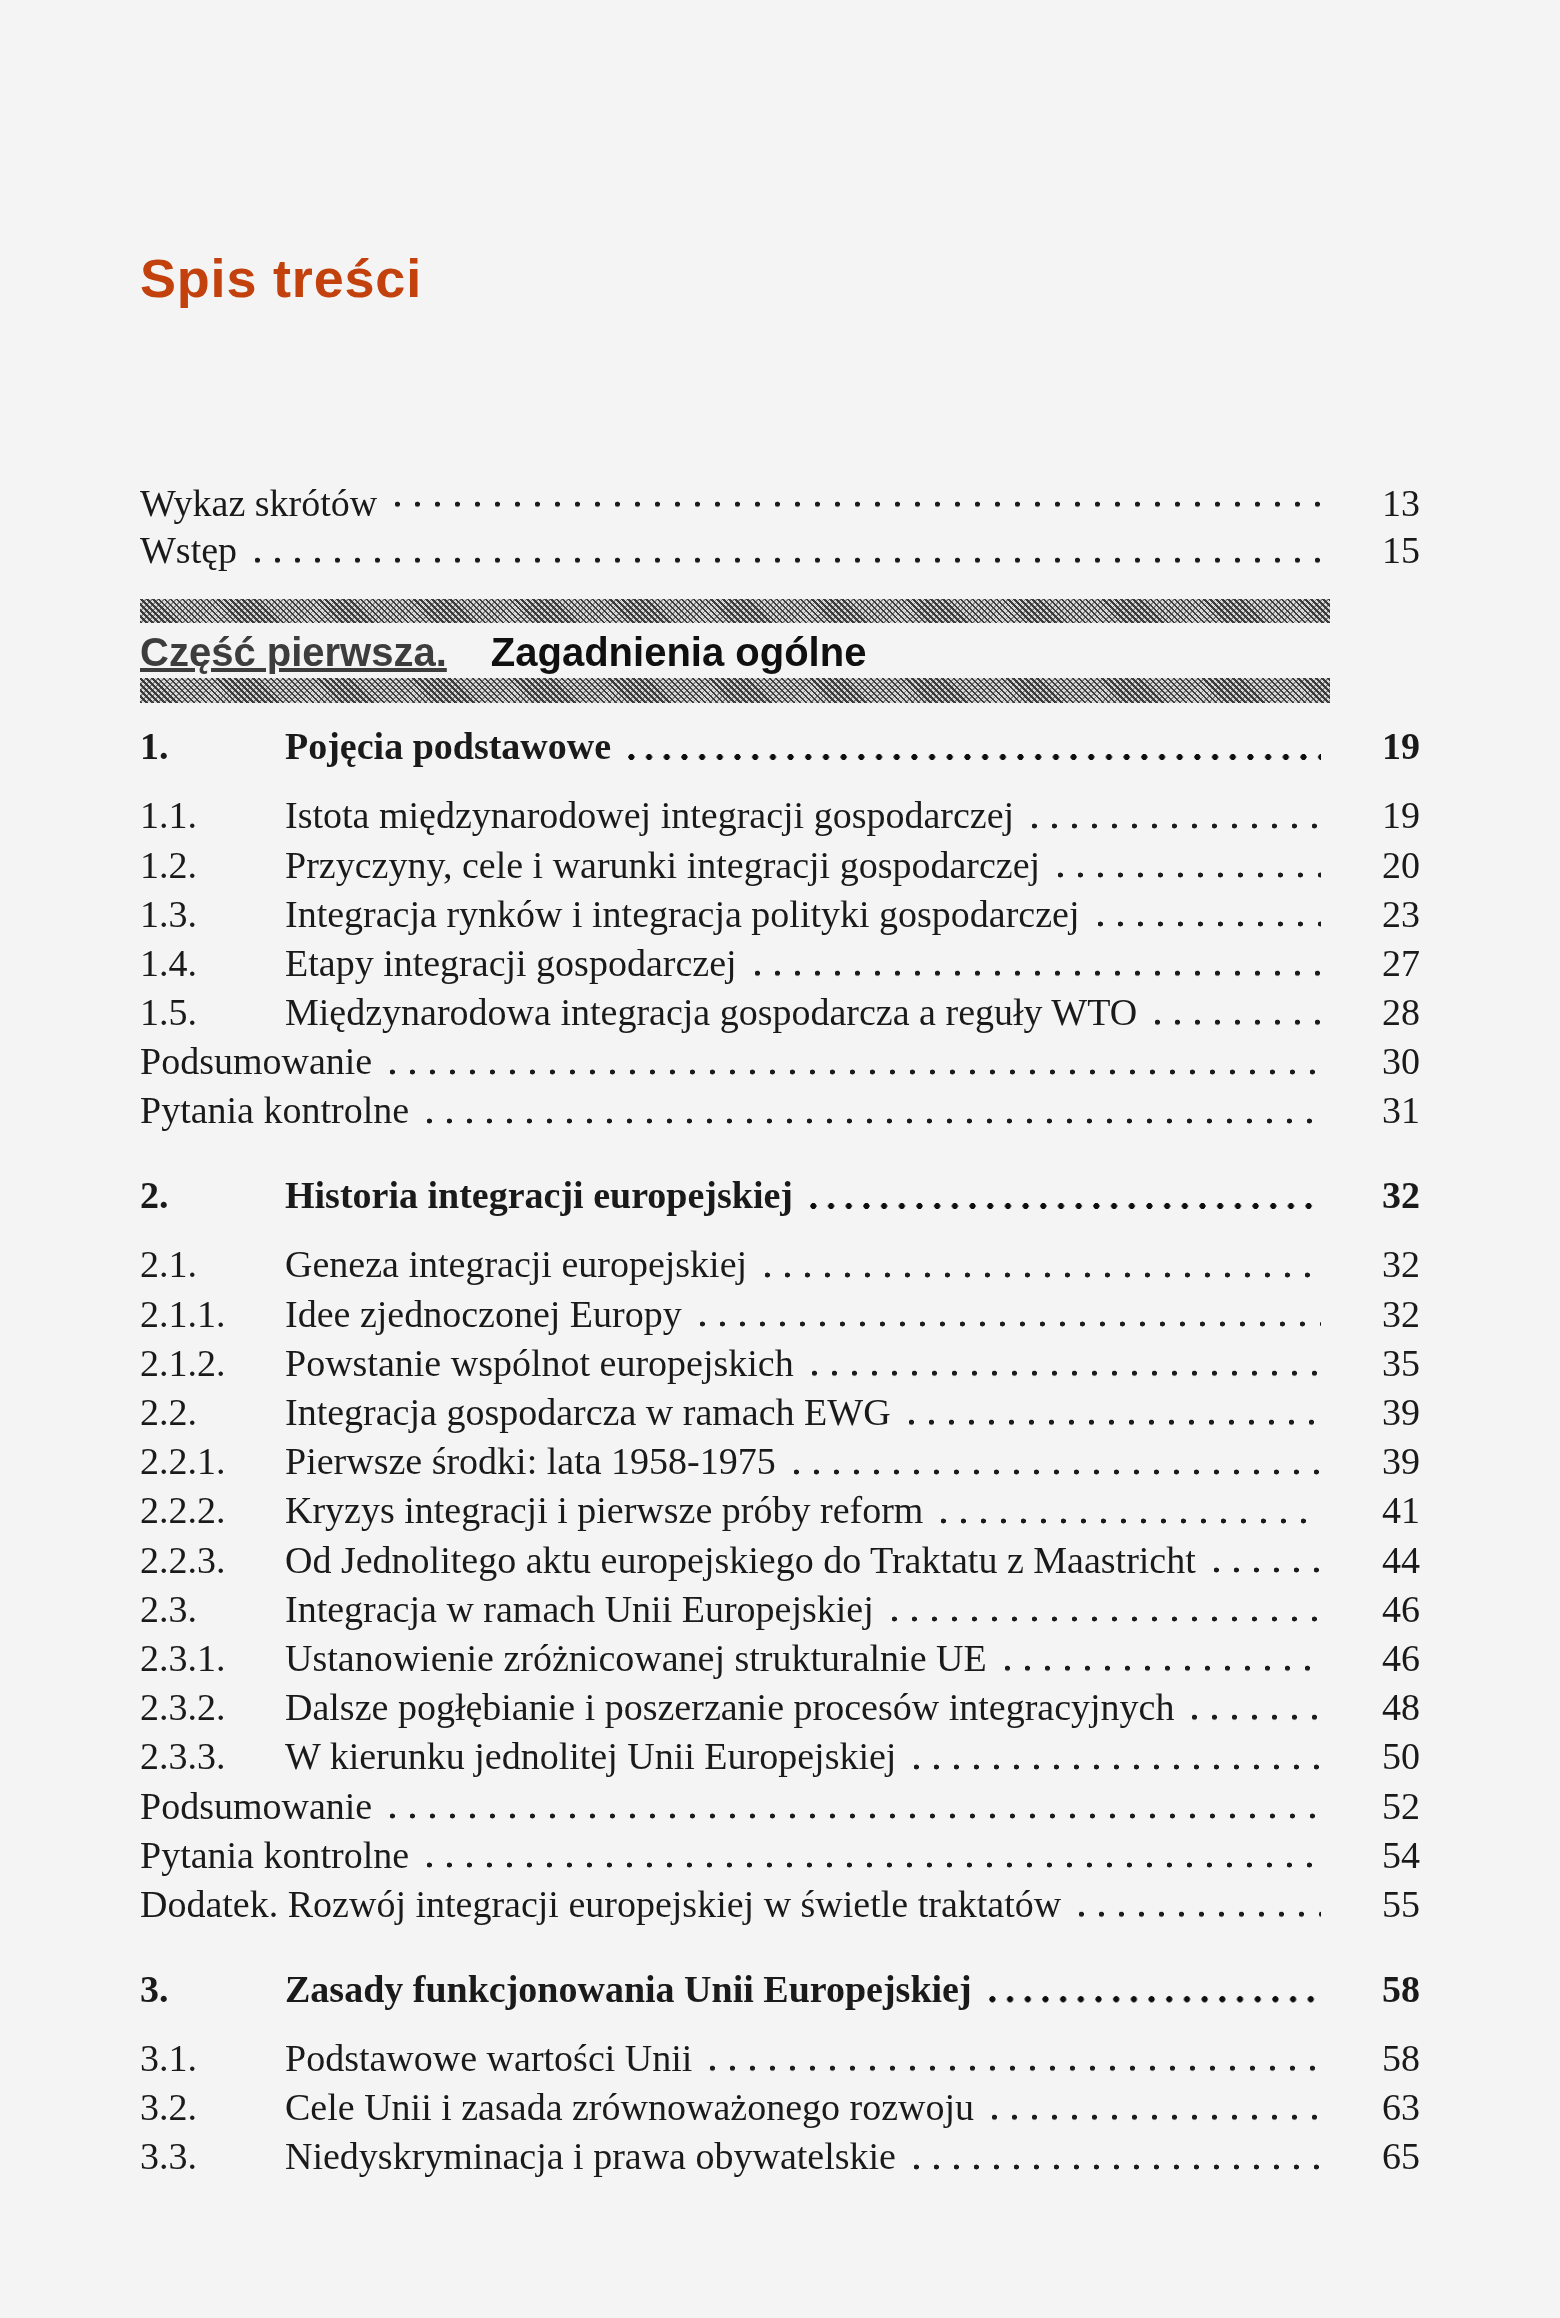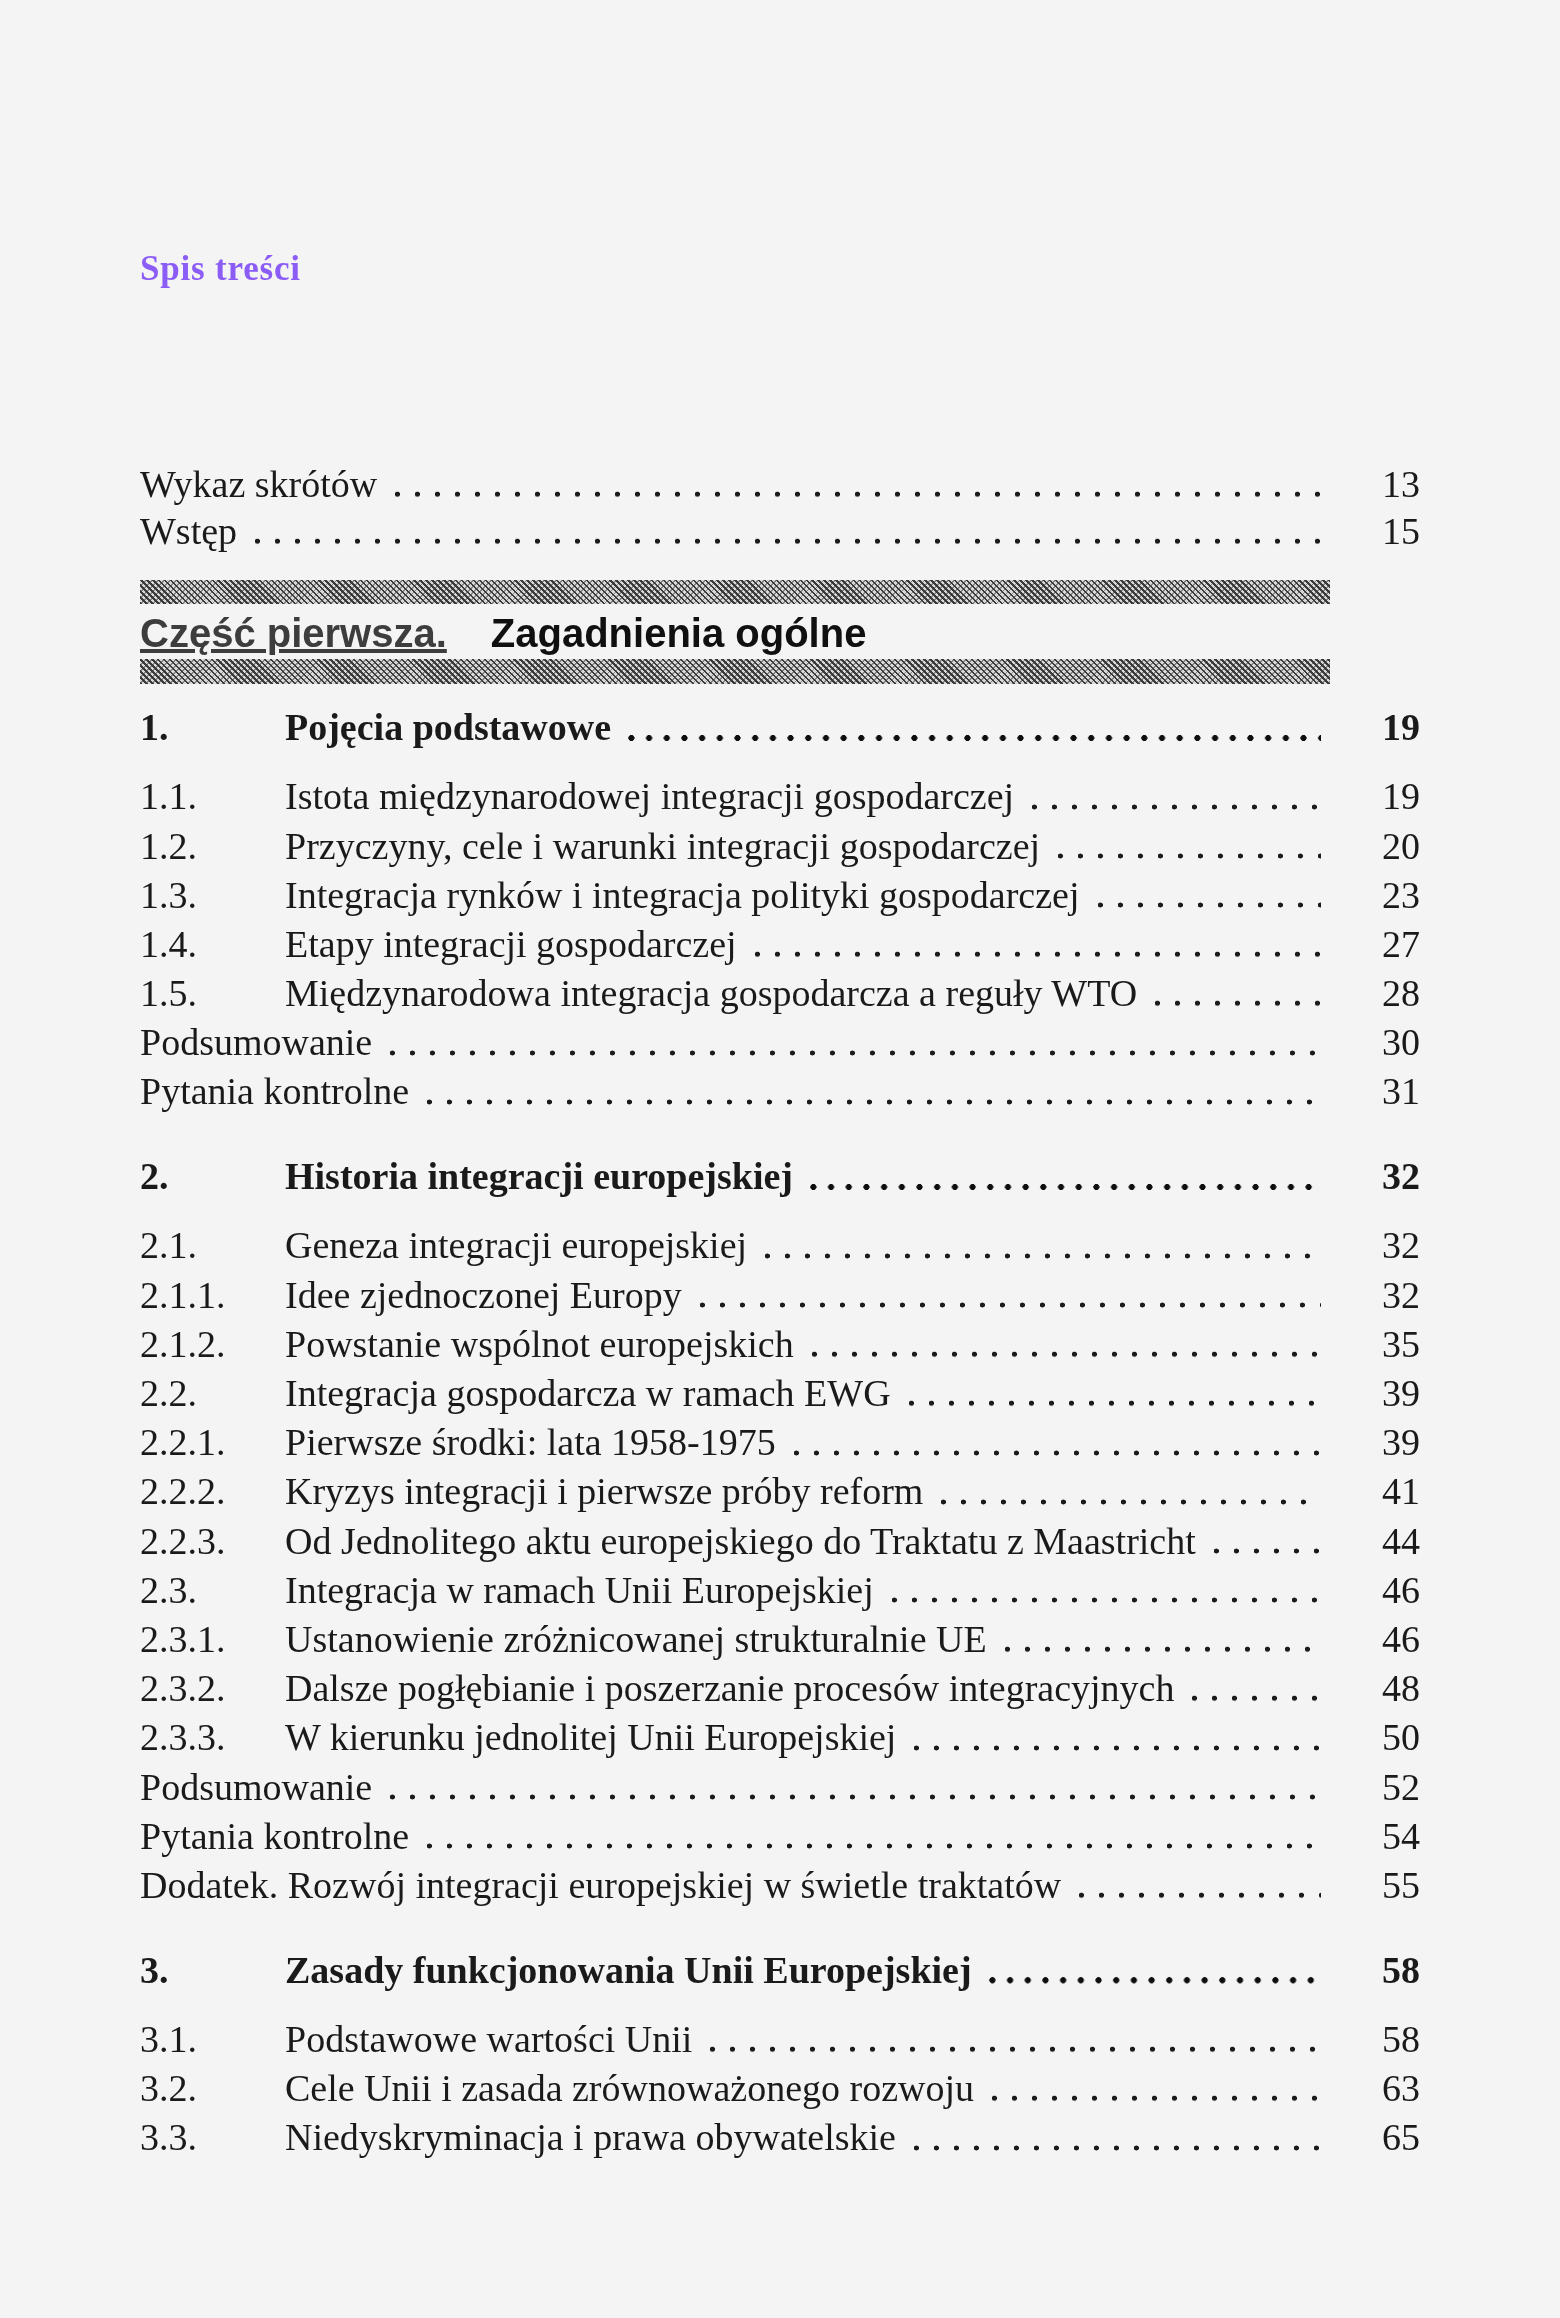--- a/index.html
+++ b/index.html
@@ -16,25 +16,25 @@
 
   .content {
     box-sizing:border-box;
     padding:0 140px;
     color: var(--ink, #1a1a1a);
   }
 
   
   .doc-title {
     margin:251px 0 0 0;
-    font-family:Liberation Serif, serif;
+    font-family:Liberation Sans, sans-serif;
     font-weight:bold;
-    font-size:35px;
+    font-size:54px;
     line-height:1;
-    color:#8b5cf6;
+    color:#c2410c;
     letter-spacing:0.8px;
   }
 
   
   .toc-row {
     display:flex;
     align-items:baseline;
     font-family:"Liberation Serif","DejaVu Serif",serif;
     font-size:38px;
     line-height:40px;
@@ -54,21 +54,21 @@
     background-image:radial-gradient(circle at 3.4px 4.2px, #1b1b1b 2.3px, transparent 2.9px);
     background-size:20px 8.4px;
     background-repeat:repeat-x;
     background-position:left bottom;
     min-width:25px;
   }
 
   
   #front-rows { margin-top:178px; }
   #front-rows .toc-row { margin-top:7px; }
-  #front-rows .toc-row:first-child { margin-top:16px; }
+  #front-rows .toc-row:first-child { margin-top:16px;align-items:center; }
 
   
   .chapter { font-weight:bold; margin-top:45px; margin-bottom:29px; }
   .chapter .leader {
     background-image:radial-gradient(circle at 3.4px 4.2px, #0e0e0e 2.8px, transparent 3.4px);
     background-size:17.7px 8.4px;
   }
   #toc-rows .chapter:first-child { margin-top:23.5px; }
 
   

